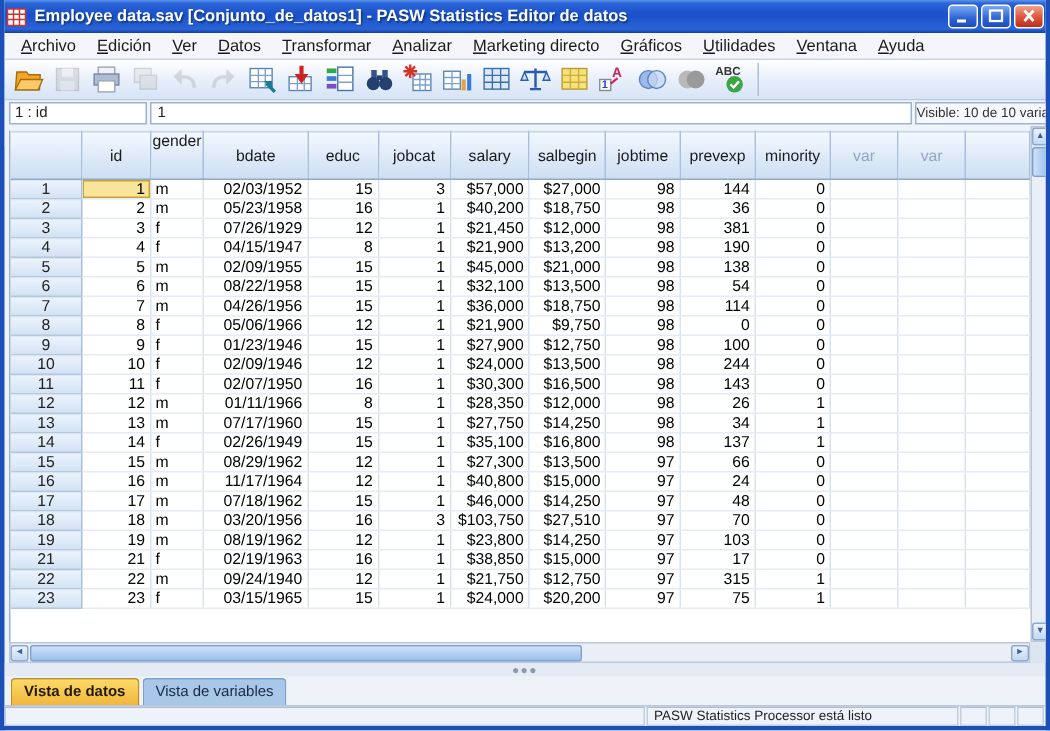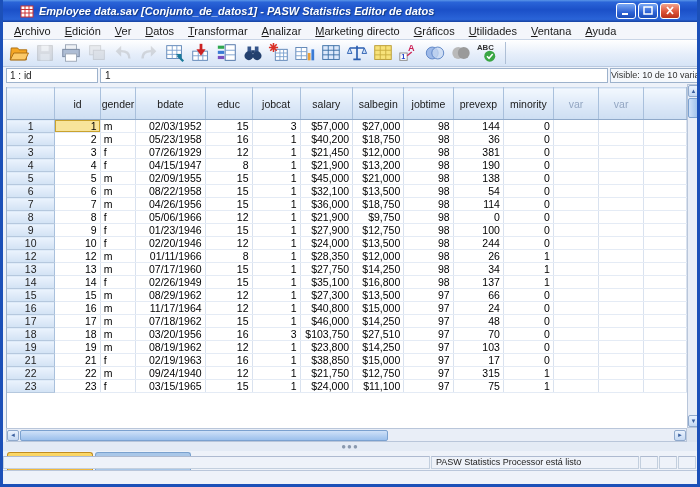--- a/index.html
+++ b/index.html
@@ -7,21 +7,21 @@
   .window {
     position:relative; width:700px; height:487px;
     background:#eef2f9;
     border-left:3px solid #1c50b8; border-right:3px solid #1c50b8; border-bottom:3px solid #1c50b8;
     overflow:hidden;
   }
   
   .titlebar {
     position:absolute; left:-3px; top:0; width:700px; height:22px;
     background:linear-gradient(180deg,#5a96e8 0%,#2a64d8 10%,#1b50c8 45%,#2a64d8 88%,#16419e 100%);
-    display:flex; align-items:center; padding:0 20px; color:#fff;font-style:italic;
+    display:flex; align-items:center; padding:0 4px; color:#fff;
   }
   .titlebar .app-icon { width:15px; height:15px; margin-right:4px; flex:0 0 auto; }
   .titlebar .title-text { font-size:11px; font-weight:bold; text-shadow:1px 1px 1px #123a80; white-space:nowrap; overflow:hidden; flex:1; }
   .win-buttons { display:flex; gap:2px; }
   .win-btn {
     width:20px; height:16px; border:1px solid #fff; border-radius:3px;
     background:linear-gradient(180deg,#7aa8f4,#2e62d4 60%,#1b4cb8);
     display:flex; align-items:center; justify-content:center;
   }
   .win-btn.close { background:linear-gradient(180deg,#f2a48c,#dd5339 55%,#b8301a); }
@@ -64,21 +64,21 @@
     position:absolute; left:3px; top:87px; width:681px; height:344px;
     background:#fff; overflow:hidden; border-left:1px solid #9db2cc;
   }
   table.grid { border-collapse:collapse; table-layout:fixed; }
   table.grid th, table.grid td { font-weight:normal; font-size:10.5px; overflow:hidden; white-space:nowrap; }
   table.grid thead th {
     background:linear-gradient(180deg,#f3f8fe,#dde9f8 55%,#cddef2);
     border-right:1px solid #a9c0dc; border-bottom:1px solid #8fa9c9; border-top:1px solid #c8d8ec;
     height:32px; text-align:center; vertical-align:middle; color:#1a1a1a; padding:0 1px;
   }
-  table.grid thead th.wrap { word-break:break-all; line-height:10px; vertical-align:top; padding-top:11px;margin-left:17px; }
+  table.grid thead th.wrap { word-break:break-all; line-height:10px; vertical-align:top; padding-top:1px;margin-left:17px; }
   table.grid thead th.dim { color:#93a6c2; }
   table.grid tbody th {
     background:linear-gradient(180deg,#ebf3fd,#d2e2f4);
     border-right:1px solid #a9c0dc; border-bottom:1px solid #b5c8de;
     height:12.5px; line-height:12px; text-align:center; color:#222;
   }
   table.grid tbody td {
     border-right:1px solid #d9e2ef; border-bottom:1px solid #e4ebf5;
     height:12.5px; line-height:12px; padding:0 3px; color:#000; background:#fff;
   }
@@ -113,21 +113,21 @@
   .vtrack-fill { flex:1; } .htrack-fill { flex:1; }
   .scroll-corner { position:absolute; left:684px; top:428px; width:13px; height:14px; background:#dde5f0; }
   
   .splitter-strip { position:absolute; left:0; top:442px; width:694px; height:9px; background:#e4ebf5;
     display:flex; align-items:center; justify-content:center; color:#8a99ae; font-size:8px; letter-spacing:1px; }
   .tabs-row { position:absolute; left:0; top:451px; width:694px; height:20px; border-bottom:1px solid #b9c6da;
     display:flex; align-items:flex-end; padding-left:4px; background:#eef2f9; }
   .tab { font-size:10px; padding:3px 8px 3px; margin-right:2px; border:1px solid #7aa2cf; border-bottom:none;
     border-radius:3px 3px 0 0; background:#a9c7e8; color:#17днів2a44; color:#1a2a44; }
   .tab.active { background:linear-gradient(180deg,#fcd968,#f0b73a); border-color:#c08c20; font-weight:bold; color:#221a00; }
-  .statusbar { position:absolute; left:0; top:456px; width:694px; height:13px; background:#eef2f9;
+  .statusbar { position:absolute; left:0; top:471px; width:694px; height:13px; background:#eef2f9;
     display:flex; align-items:stretch; }
   .status-panel { border:1px solid #c3cfde; border-top-color:#aebad0; margin-right:1px; font-size:9px;
     line-height:11px; padding:0 4px; color:#222; white-space:nowrap; }
   .status-left { flex:1; }
   .status-msg { width:208px; }
   .status-small { width:18px; }
 </style>
 </head>
 <body>
 
@@ -491,27 +491,43 @@
             <td class="al-r">100</td>
             <td class="al-r">0</td>
             <td class="al-r"></td>
             <td class="al-r"></td>
             <td></td>
           </tr>
           <tr>
             <th>10</th>
             <td class="al-r">10</td>
             <td class="al-l">f</td>
-            <td class="al-r">02/20/1946</td>
+            <td class="al-r">02/09/1946</td>
             <td class="al-r">12</td>
             <td class="al-r">1</td>
             <td class="al-r">$24,000</td>
             <td class="al-r">$13,500</td>
             <td class="al-r">98</td>
             <td class="al-r">244</td>
+            <td class="al-r">0</td>
+            <td class="al-r"></td>
+            <td class="al-r"></td>
+            <td></td>
+          </tr>
+          <tr>
+            <th>11</th>
+            <td class="al-r">11</td>
+            <td class="al-l">f</td>
+            <td class="al-r">02/07/1950</td>
+            <td class="al-r">16</td>
+            <td class="al-r">1</td>
+            <td class="al-r">$30,300</td>
+            <td class="al-r">$16,500</td>
+            <td class="al-r">98</td>
+            <td class="al-r">143</td>
             <td class="al-r">0</td>
             <td class="al-r"></td>
             <td class="al-r"></td>
             <td></td>
           </tr>
           <tr>
             <th>12</th>
             <td class="al-r">12</td>
             <td class="al-l">m</td>
             <td class="al-r">01/11/1966</td>
@@ -671,21 +687,21 @@
             <td></td>
           </tr>
           <tr>
             <th>23</th>
             <td class="al-r">23</td>
             <td class="al-l">f</td>
             <td class="al-r">03/15/1965</td>
             <td class="al-r">15</td>
             <td class="al-r">1</td>
             <td class="al-r">$24,000</td>
-            <td class="al-r">$11,100</td>
+            <td class="al-r">$20,200</td>
             <td class="al-r">97</td>
             <td class="al-r">75</td>
             <td class="al-r">1</td>
             <td class="al-r"></td>
             <td class="al-r"></td>
             <td></td>
           </tr>
         </tbody>
     </table>
   </div>

